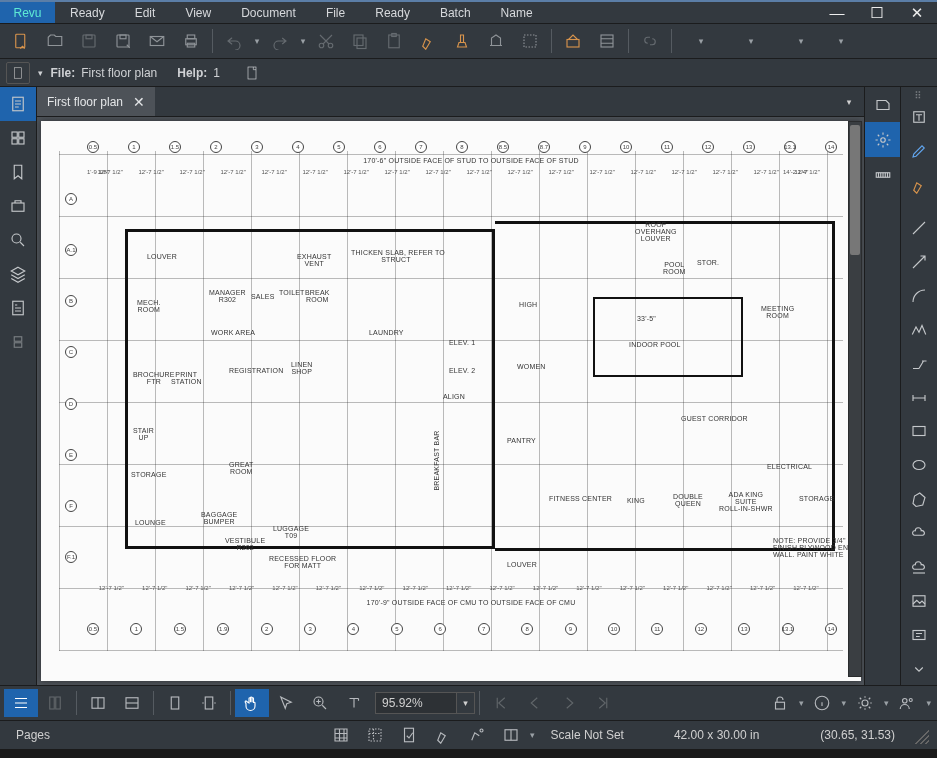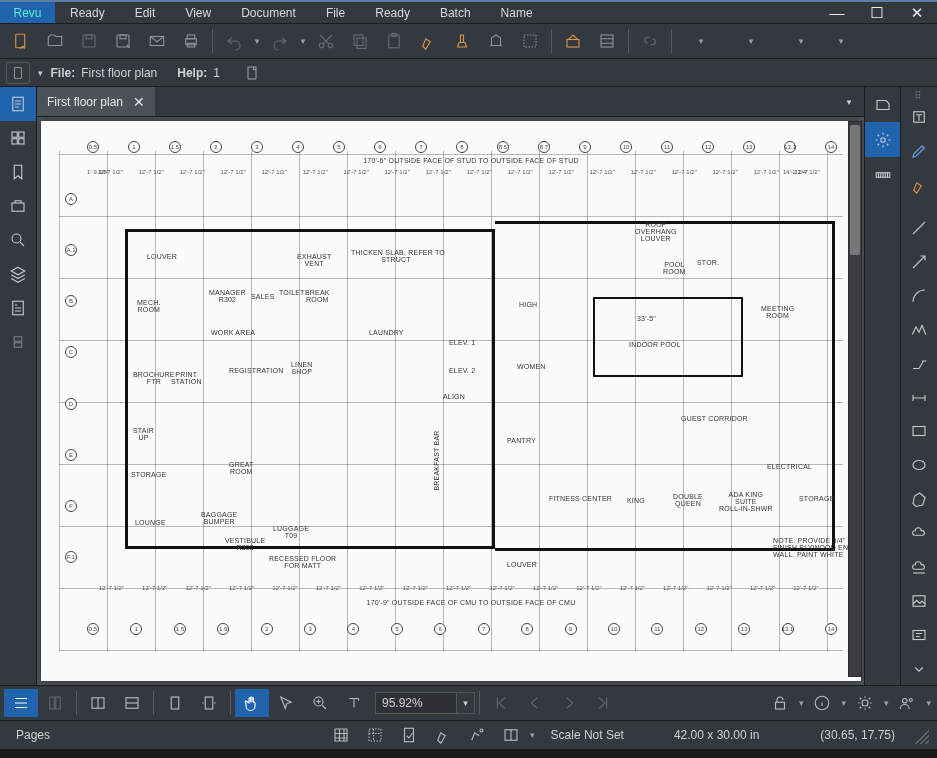--- a/index.html
+++ b/index.html
@@ -765,15 +765,15 @@
     </div>
   <div class="sbtn">
       <svg viewBox="0 0 24 24">
         <rect x="4" y="5" width="16" height="14"></rect>
         <path d="M12 5v14"></path>
       </svg>
     </div>
   <span class="dd">▾</span>
   <span class="text">Scale Not Set</span>
   <span class="text" style="margin-left:30px">42.00 x 30.00 in</span>
-  <span class="text rt">(30.65, 17.75)</span>
+  <span class="text rt">(30.65, 31.53)</span>
   <div class="resize"></div>
 </div>
 
 </body></html>

